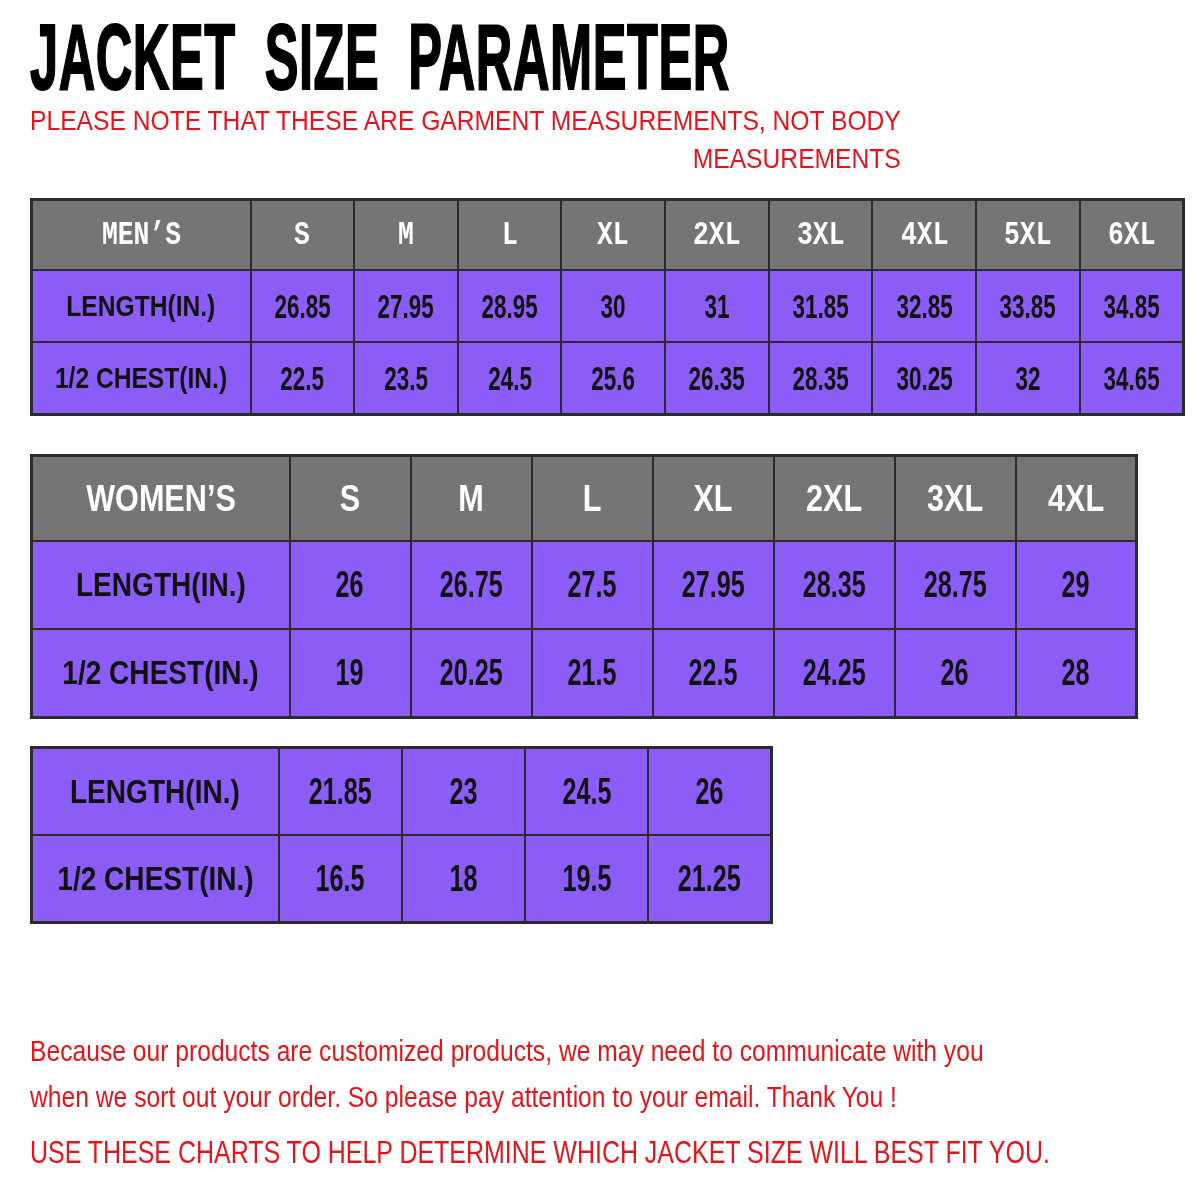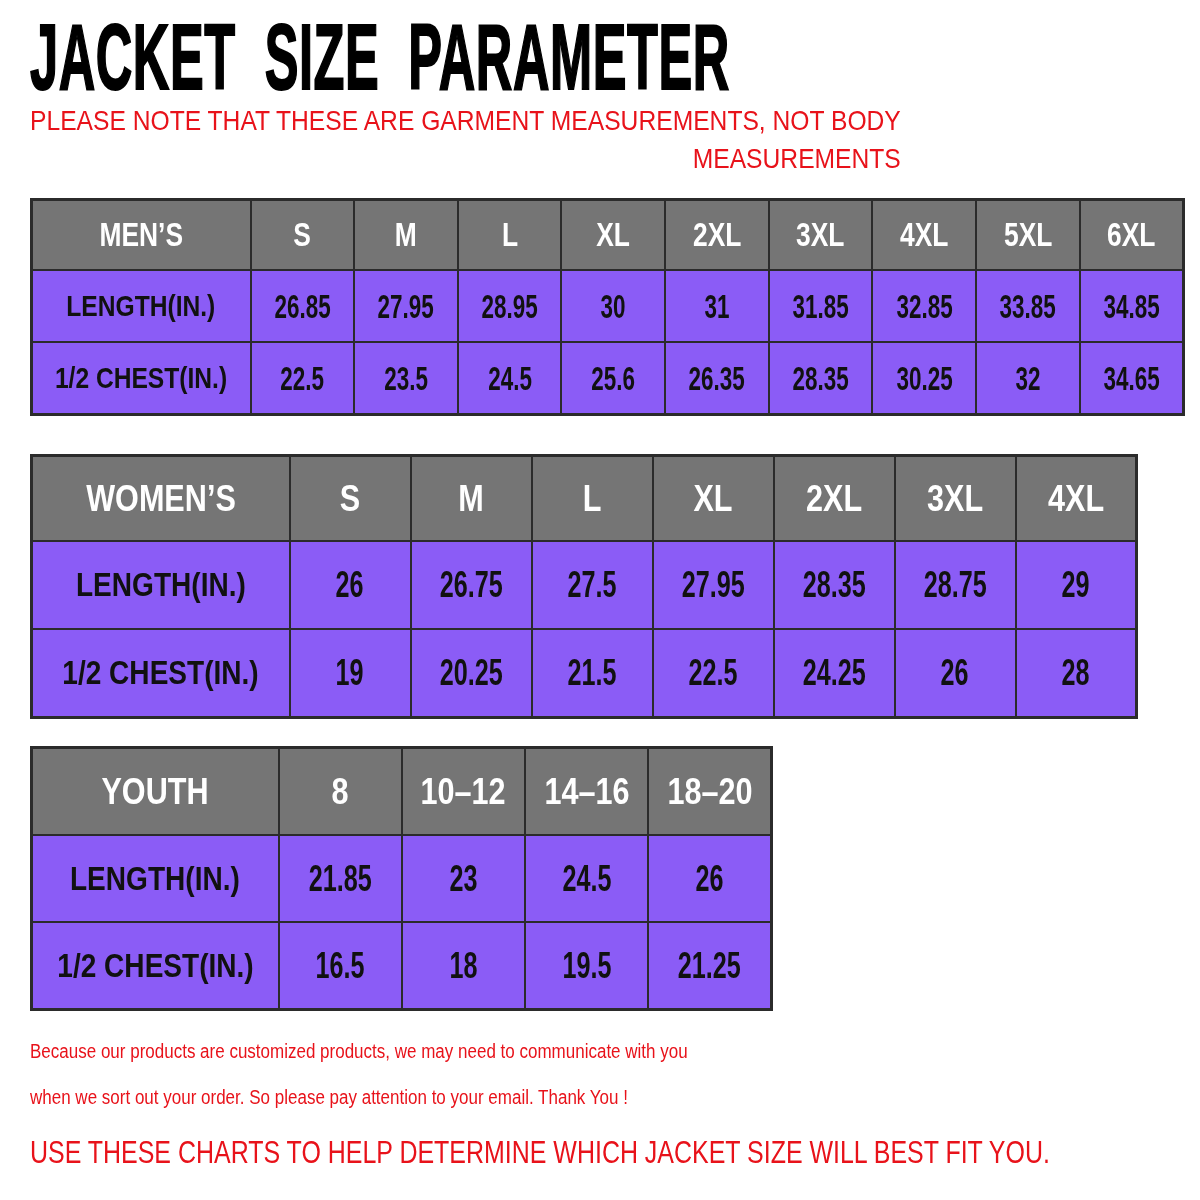--- a/index.html
+++ b/index.html
@@ -35,21 +35,21 @@
   .size-table th,.size-table td{
     border:2px solid var(--border);padding:0;margin:0;
     text-align:center;vertical-align:middle;
   }
   .size-table th{background:var(--gray);color:#ffffff;}
   .size-table td{background:#8b5cf6;}
   .cellspan{display:inline-block;white-space:nowrap;transform-origin:center center;}
 
   
   .t-mens{width:1155px;margin-bottom:38px;}
-  .t-mens th{height:68px;}
+  .t-mens th{height:68px;font-family:Liberation Mono, monospace;}
   .t-mens td{height:70px;}
   .t-mens .head-span{font-size:33px;font-weight:700;transform:scaleX(0.8);}
   .t-mens .label-span{font-size:30px;font-weight:700;transform:scaleX(0.82);}
   .t-mens .value-span{font-size:34px;font-weight:700;transform:scaleX(0.66);}
 
   
   .t-womens{width:1108px;margin-bottom:27px;border-radius:23px;}
   .t-womens th{height:83px;}
   .t-womens td{height:86px;}
   .t-womens .head-span{font-size:36px;font-weight:700;transform:scaleX(0.85);}
@@ -59,21 +59,21 @@
   
   .t-youth{width:743px;margin-bottom:0;}
   .t-youth th{height:85px;}
   .t-youth td{height:85px;}
   .t-youth .head-span{font-size:36px;font-weight:700;transform:scaleX(0.85);}
   .t-youth .label-span{font-size:33px;font-weight:700;transform:scaleX(0.85);}
   .t-youth .value-span{font-size:37px;font-weight:700;transform:scaleX(0.68);}
 
   .footer-para{
     position:absolute;left:30px;top:1028px;color:var(--red);
-    font-size:20px;line-height:46px;font-weight:400;
+    font-size:29px;line-height:46px;font-weight:400;
   }
   .para-line{white-space:nowrap;transform:scaleX(0.85);transform-origin:left center;}
   .footer-usage{
     position:absolute;left:30px;top:1132px;color:var(--red);
     font-size:32px;line-height:40px;font-weight:400;
   }
   .usage-line{display:inline-block;white-space:nowrap;transform:scaleX(0.78);transform-origin:left center;}
 </style>
 </head>
 <body>
@@ -186,27 +186,20 @@
       <table class="size-table t-youth">
         <colgroup>
           <col style="width: 247px;">
           <col>
           <col>
           <col>
           <col>
         </colgroup>
         <tbody>
           <tr>
-            <th><span class="cellspan head-span">YOUTH</span></th>
-            <th><span class="cellspan head-span">8</span></th>
-            <th><span class="cellspan head-span">10–12</span></th>
-            <th><span class="cellspan head-span">14–16</span></th>
-            <th><span class="cellspan head-span">18–20</span></th>
-          </tr>
-          <tr>
             <td><span class="cellspan label-span">LENGTH(IN.)</span></td>
             <td><span class="cellspan value-span">21.85</span></td>
             <td><span class="cellspan value-span">23</span></td>
             <td><span class="cellspan value-span">24.5</span></td>
             <td><span class="cellspan value-span">26</span></td>
           </tr>
           <tr>
             <td><span class="cellspan label-span">1/2 CHEST(IN.)</span></td>
             <td><span class="cellspan value-span">16.5</span></td>
             <td><span class="cellspan value-span">18</span></td>

